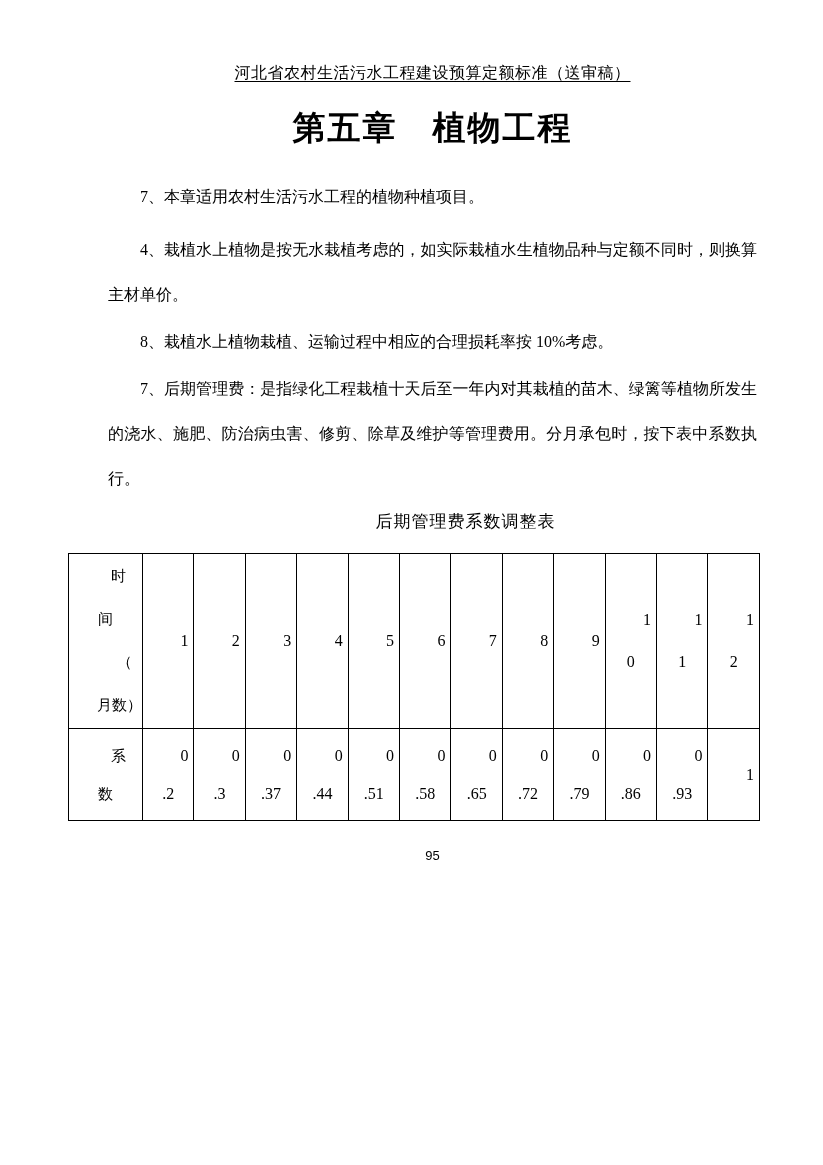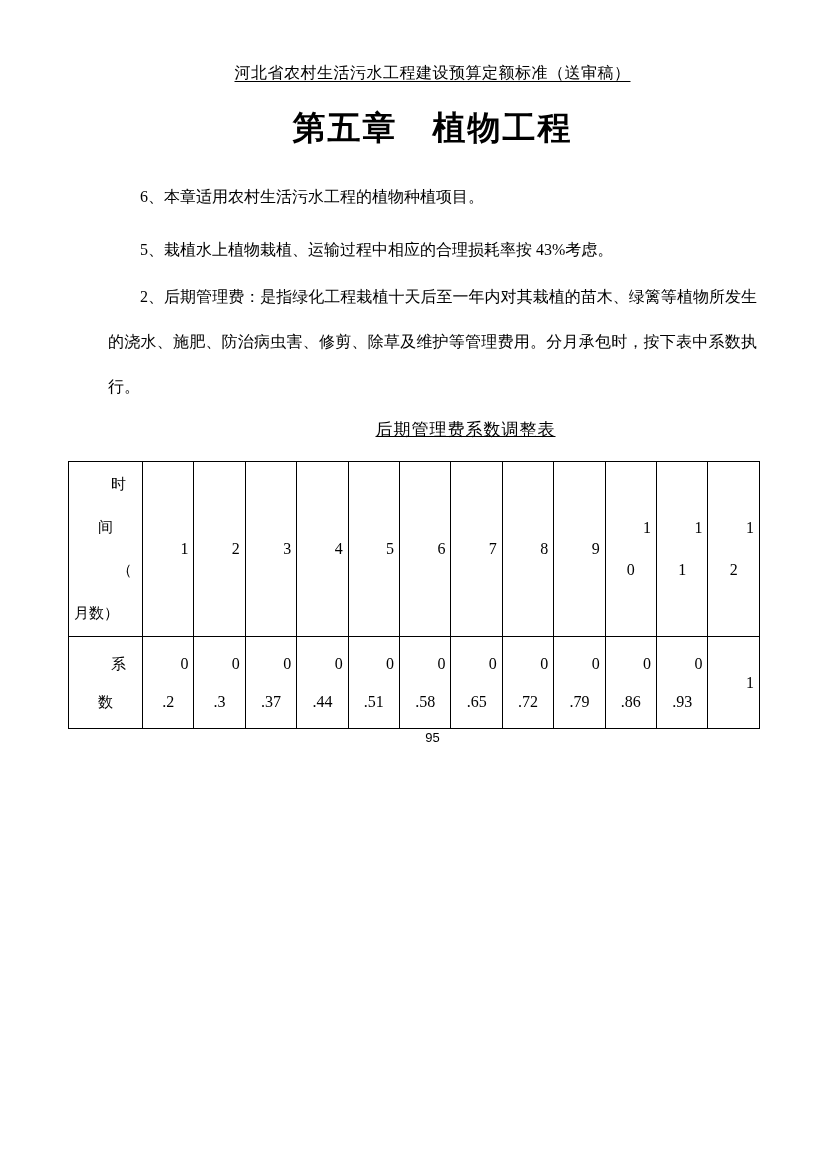--- a/index.html
+++ b/index.html
@@ -61,21 +61,20 @@
   }
   .paragraphs p.gap-after { margin-bottom: 8px; }
   
   .table-title {
     margin-top: 6px;
     padding-left: 66px;
     text-align: center;
     font-size: 17px;
     line-height: 30px;
     letter-spacing: 1px;
-    text-decoration: underline;
   }
   
   table.coef {
     table-layout: fixed;
     border-collapse: collapse;
     width: 692px;
     margin-left: -40px;
     margin-top: 16px;
   }
   table.coef col.hdrcol { width: 74px; }
@@ -89,51 +88,53 @@
   }
   tr.time-row { height: 175px; }
   tr.coef-row { height: 92px; }
   
   .hdr-line { display: block; font-size: 15px; }
   tr.time-row .hdr-line { line-height: 43px; }
   tr.coef-row .hdr-line { line-height: 38px; }
   .hdr-line:nth-child(1) { text-align: right; padding-right: 16px; }
   .hdr-line:nth-child(2) { text-align: center; }
   .hdr-line:nth-child(3) { text-align: right; padding-right: 10px; }
-  .hdr-line:nth-child(4) { text-align: left; padding-left: 5px; }
+  .hdr-line:nth-child(4) { text-align: right; padding-left: 5px; }
   
   .val-line { display: block; }
   tr.time-row .val-line { line-height: 42px; }
   tr.coef-row .val-line { line-height: 38px; }
   .val-line.first, .val-line.single { text-align: right; padding-right: 5px; }
   .val-line.rest { text-align: center; }
   
   .page-number {
+    margin-top: 26px;
     text-align: center;
     font-size: 13px;
     line-height: 18px;
     font-family: "Liberation Sans", "DejaVu Sans", sans-serif;
   }
 </style>
 </head>
 <body>
 
 <div class="page">
 
   <div class="doc-header">
     <span>河北省农村生活污水工程建设预算定额标准（送审稿）</span>
   </div>
 
   <div class="chapter-title">第五章　植物工程</div>
 
 
   <div class="paragraphs">
-    <p class="gap-after">6、本章适用农村生活污水工程的植物种植项目。</p>
-    <p>5、栽植水上植物栽植、运输过程中相应的合理损耗率按 43%考虑。</p>
-    <p>2、后期管理费：是指绿化工程栽植十天后至一年内对其栽植的苗木、绿篱等植物所发生的浇水、施肥、防治病虫害、修剪、除草及维护等管理费用。分月承包时，按下表中系数执行。</p>
+    <p class="gap-after">7、本章适用农村生活污水工程的植物种植项目。</p>
+    <p>4、栽植水上植物是按无水栽植考虑的，如实际栽植水生植物品种与定额不同时，则换算主材单价。</p>
+    <p>8、栽植水上植物栽植、运输过程中相应的合理损耗率按 10%考虑。</p>
+    <p>7、后期管理费：是指绿化工程栽植十天后至一年内对其栽植的苗木、绿篱等植物所发生的浇水、施肥、防治病虫害、修剪、除草及维护等管理费用。分月承包时，按下表中系数执行。</p>
   </div>
 
   <div class="table-title">后期管理费系数调整表</div>
 
   <table class="coef">
     <colgroup>
       <col class="hdrcol">
       <col>
         <col>
         <col>

